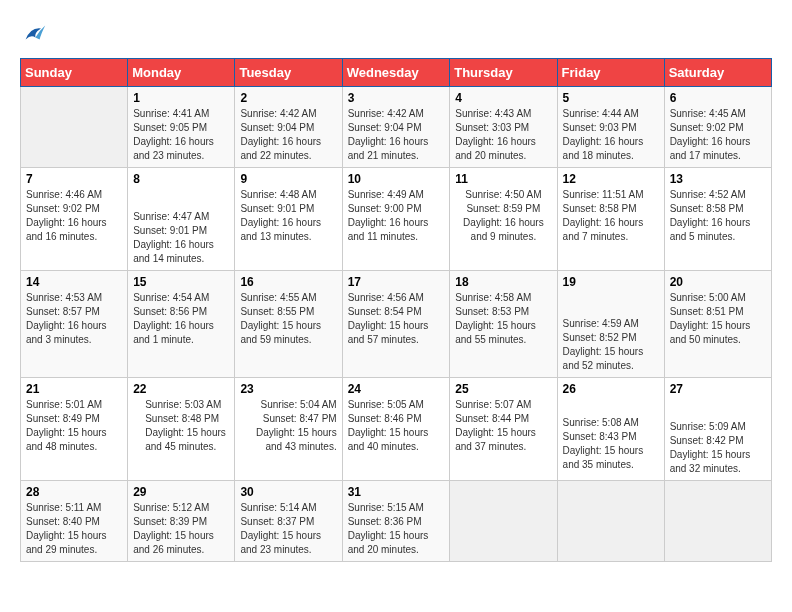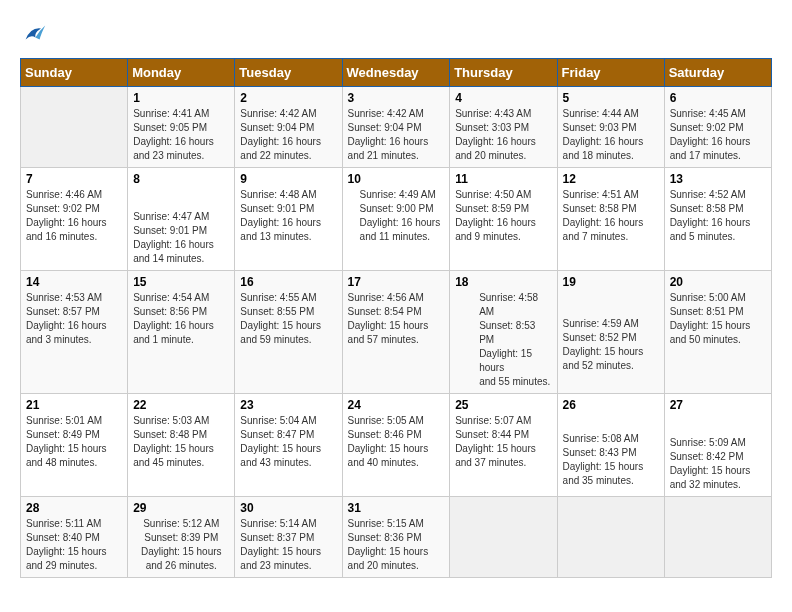--- a/index.html
+++ b/index.html
@@ -47,21 +47,21 @@
       font-size: 16px;
       color: #555;
       margin-top: 4px;
     }
     table {
       width: 100%;
       border-collapse: collapse;
       font-size: 11px;
     }
     thead tr th {
-      background-color: #a16207;
+      background-color: #ef4444;
       color: #fff;
       padding: 6px 4px;
       text-align: left;
       font-size: 13px;
       font-weight: bold;
       border: 1px solid #1a5ea8;
     }
     tbody tr td {
       border: 1px solid #ccc;
       padding: 4px 5px;
@@ -186,35 +186,35 @@
         </td>
         <td>
           <span class="day-num">9</span>
           <div class="day-info" style="white-space: pre-line;">Sunrise: 4:48 AM
 Sunset: 9:01 PM
 Daylight: 16 hours
 and 13 minutes.</div>
         </td>
         <td>
           <span class="day-num">10</span>
-          <div class="day-info" style="white-space: pre-line; margin-left: 12px;">Sunrise: 4:49 AM
+          <div class="day-info" style="white-space: pre-line;">Sunrise: 4:49 AM
 Sunset: 9:00 PM
 Daylight: 16 hours
 and 11 minutes.</div>
         </td>
         <td>
           <span class="day-num">11</span>
-          <div class="day-info" style="white-space: pre-line;">Sunrise: 4:50 AM
+          <div class="day-info" style="white-space: pre-line; text-align: center;">Sunrise: 4:50 AM
 Sunset: 8:59 PM
 Daylight: 16 hours
 and 9 minutes.</div>
         </td>
         <td>
           <span class="day-num">12</span>
-          <div class="day-info" style="white-space: pre-line;">Sunrise: 4:51 AM
+          <div class="day-info" style="white-space: pre-line;">Sunrise: 11:51 AM
 Sunset: 8:58 PM
 Daylight: 16 hours
 and 7 minutes.</div>
         </td>
         <td>
           <span class="day-num">13</span>
           <div class="day-info" style="white-space: pre-line;">Sunrise: 4:52 AM
 Sunset: 8:58 PM
 Daylight: 16 hours
 and 5 minutes.</div>
@@ -244,21 +244,21 @@
         </td>
         <td>
           <span class="day-num">17</span>
           <div class="day-info" style="white-space: pre-line;">Sunrise: 4:56 AM
 Sunset: 8:54 PM
 Daylight: 15 hours
 and 57 minutes.</div>
         </td>
         <td>
           <span class="day-num">18</span>
-          <div class="day-info" style="white-space: pre-line; margin-left: 24px;">Sunrise: 4:58 AM
+          <div class="day-info" style="white-space: pre-line;">Sunrise: 4:58 AM
 Sunset: 8:53 PM
 Daylight: 15 hours
 and 55 minutes.</div>
         </td>
         <td>
           <span class="day-num">19</span>
           <div class="day-info" style="white-space: pre-line; margin-top: 28px;">Sunrise: 4:59 AM
 Sunset: 8:52 PM
 Daylight: 15 hours
 and 52 minutes.</div>
@@ -274,28 +274,28 @@
       <tr>
         <td>
           <span class="day-num">21</span>
           <div class="day-info" style="white-space: pre-line;">Sunrise: 5:01 AM
 Sunset: 8:49 PM
 Daylight: 15 hours
 and 48 minutes.</div>
         </td>
         <td>
           <span class="day-num">22</span>
-          <div class="day-info" style="white-space: pre-line;">Sunrise: 5:03 AM
+          <div class="day-info" style="white-space: pre-line; margin-left: 12px;">Sunrise: 5:03 AM
 Sunset: 8:48 PM
 Daylight: 15 hours
 and 45 minutes.</div>
         </td>
         <td>
           <span class="day-num">23</span>
-          <div class="day-info" style="white-space: pre-line;">Sunrise: 5:04 AM
+          <div class="day-info" style="white-space: pre-line; text-align: right;">Sunrise: 5:04 AM
 Sunset: 8:47 PM
 Daylight: 15 hours
 and 43 minutes.</div>
         </td>
         <td>
           <span class="day-num">24</span>
           <div class="day-info" style="white-space: pre-line;">Sunrise: 5:05 AM
 Sunset: 8:46 PM
 Daylight: 15 hours
 and 40 minutes.</div>
@@ -325,21 +325,21 @@
       <tr>
         <td>
           <span class="day-num">28</span>
           <div class="day-info" style="white-space: pre-line;">Sunrise: 5:11 AM
 Sunset: 8:40 PM
 Daylight: 15 hours
 and 29 minutes.</div>
         </td>
         <td>
           <span class="day-num">29</span>
-          <div class="day-info" style="white-space: pre-line; text-align: center;">Sunrise: 5:12 AM
+          <div class="day-info" style="white-space: pre-line;">Sunrise: 5:12 AM
 Sunset: 8:39 PM
 Daylight: 15 hours
 and 26 minutes.</div>
         </td>
         <td>
           <span class="day-num">30</span>
           <div class="day-info" style="white-space: pre-line;">Sunrise: 5:14 AM
 Sunset: 8:37 PM
 Daylight: 15 hours
 and 23 minutes.</div>

